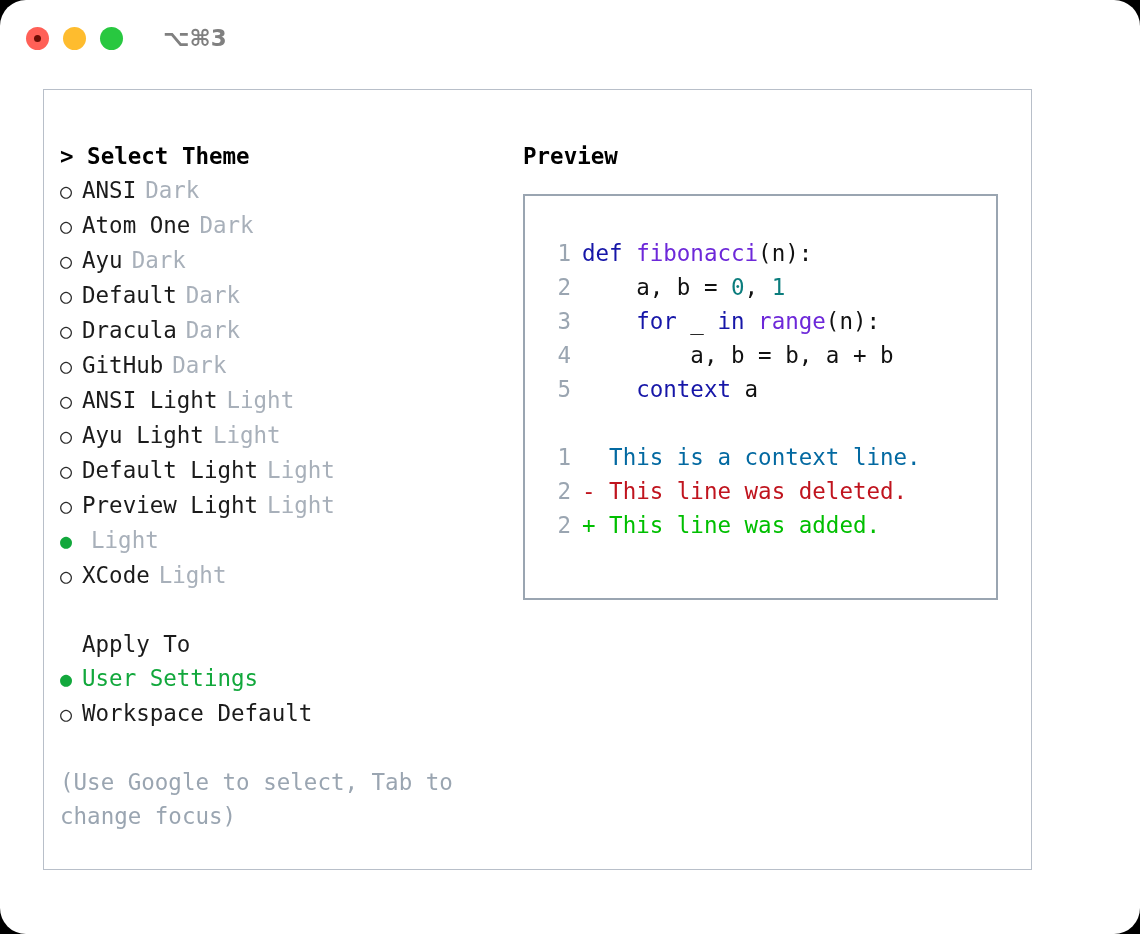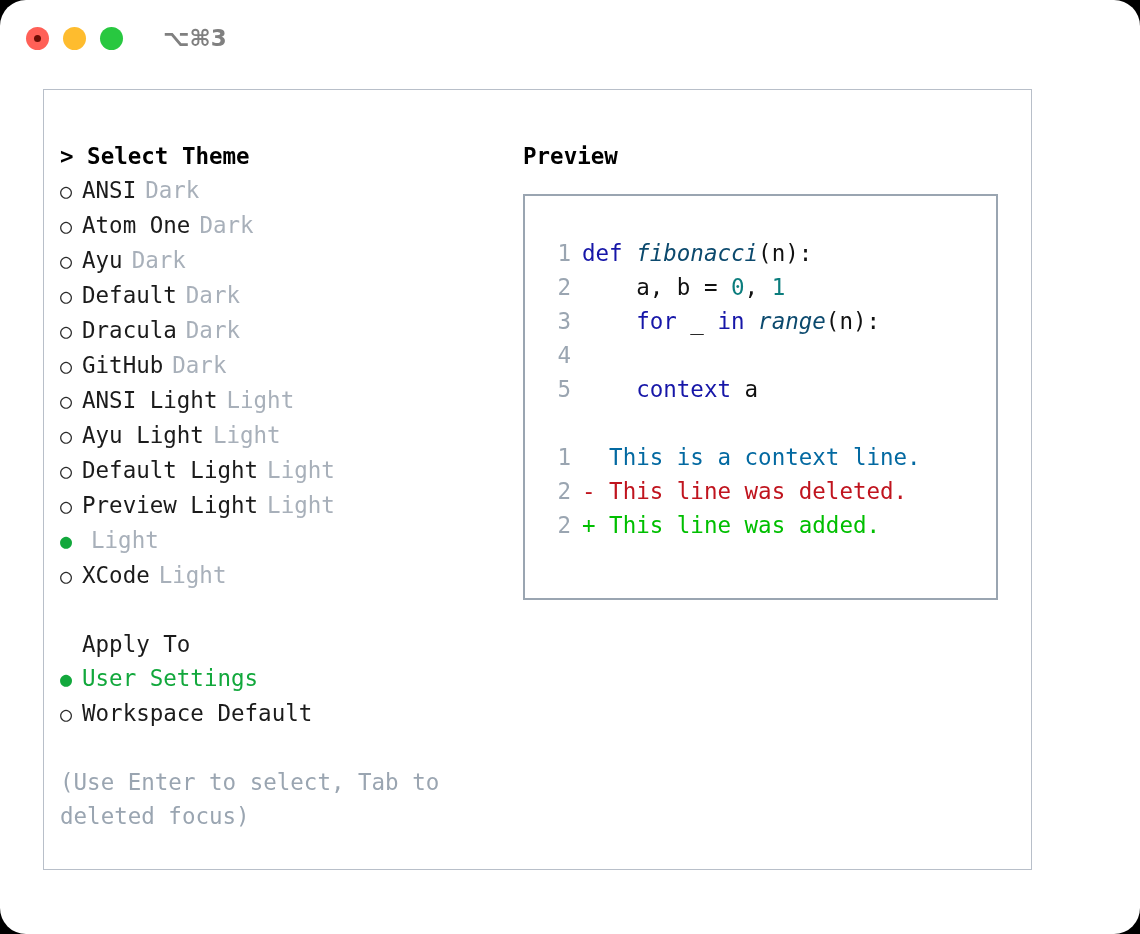--- a/index.html
+++ b/index.html
@@ -179,21 +179,21 @@
   }
   .lineno {
     flex: 0 0 26px;
     text-align: right;
     color: #9aa5b1;
     margin-right: 11px;
   }
   .code-body { white-space: pre; }
 
   .tok-kw   { color: #1616a8; }
-  .tok-fn   { color: #0c4a6e; font-style: italic; }
+  .tok-fn   { color: #6d28d9; }
   .tok-num  { color: #0b7d7d; }
   .tok-txt  { color: #111111; }
   .tok-punc { color: #111111; }
 
   .diff-gap { height: 34px; }
   .diff-ctx { color: #0369a1; }
   .diff-del { color: #c0141e; }
   .diff-add { color: #00bf00; }
 </style>
 </head>
@@ -234,32 +234,32 @@
 
         <div class="section-gap"></div>
 
         <div class="group-header">Apply To</div>
 
         <div id="apply-items">
             <div class="opt-row"><span class="bullet sel">●</span><span class="opt-label sel">User Settings</span></div>
             <div class="opt-row"><span class="bullet">○</span><span class="opt-label">Workspace Default</span></div>
           </div>
 
-        <div class="help-text">(Use Enter to select, Tab to deleted focus)</div>
+        <div class="help-text">(Use Google to select, Tab to change focus)</div>
       </div>
 
       <div class="right-col">
         <div class="preview-title">Preview</div>
 
         <div class="preview-box">
           <div id="code-lines">
               <div class="code-line"><span class="lineno">1</span><span class="code-body"><span class="tok-kw">def</span><span class="tok-txt"> </span><span class="tok-fn">fibonacci</span><span class="tok-punc">(n):</span></span></div>
               <div class="code-line"><span class="lineno">2</span><span class="code-body"><span class="tok-txt">    a, b = </span><span class="tok-num">0</span><span class="tok-txt">, </span><span class="tok-num">1</span></span></div>
               <div class="code-line"><span class="lineno">3</span><span class="code-body"><span class="tok-txt">    </span><span class="tok-kw">for</span><span class="tok-txt"> _ </span><span class="tok-kw">in</span><span class="tok-txt"> </span><span class="tok-fn">range</span><span class="tok-punc">(n):</span></span></div>
-              <div class="code-line"><span class="lineno">4</span></div>
+              <div class="code-line"><span class="lineno">4</span><span class="code-body"><span class="tok-txt">        a, b = b, a + b</span></span></div>
               <div class="code-line"><span class="lineno">5</span><span class="code-body"><span class="tok-txt">    </span><span class="tok-kw">context</span><span class="tok-txt"> a</span></span></div>
             </div>
           <div class="diff-gap"></div>
           <div id="diff-lines">
               <div class="code-line"><span class="lineno">1</span><span class="code-body diff-ctx"> </span><span class="code-body diff-ctx"> This is a context line.</span></div>
               <div class="code-line"><span class="lineno">2</span><span class="code-body diff-del">-</span><span class="code-body diff-del"> This line was deleted.</span></div>
               <div class="code-line"><span class="lineno">2</span><span class="code-body diff-add">+</span><span class="code-body diff-add"> This line was added.</span></div>
             </div>
         </div>
       </div>

